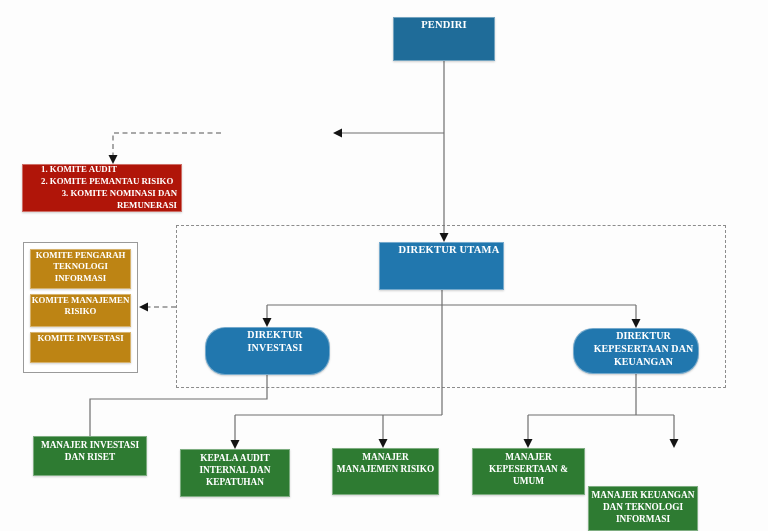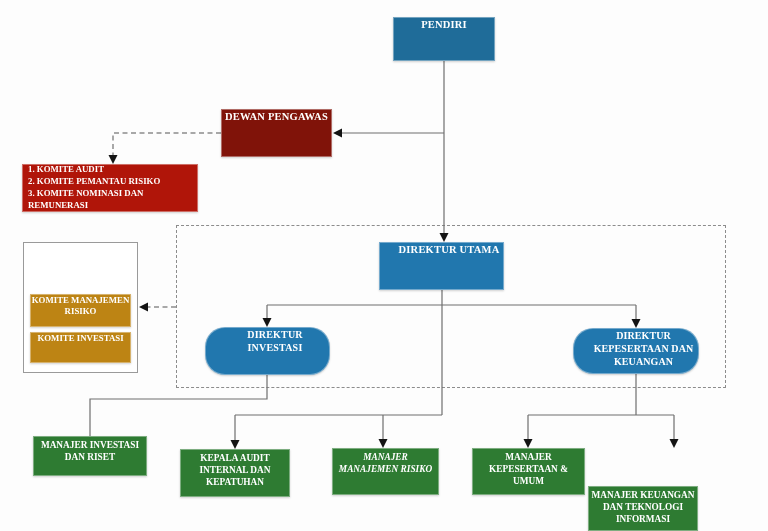--- a/index.html
+++ b/index.html
@@ -28,40 +28,40 @@
   .red{background:var(--red);}
   .gold{background:var(--gold);}
   .green{background:var(--green);}
   .fs-big{font-size:10.5px;}
   .fs-mid{font-size:10px;border-radius:20px;}
   .fs-grn{font-size:9.3px;}
   .fs-gld{font-size:8.8px;}
   .pendiri{left:393px;top:17px;width:102px;height:44px;}
   .dewan{left:221px;top:109px;width:111px;height:48px;}
   .komite-list{
-    left:22px;top:164px;width:176px;height:48px;
+    left:22px;top:164px;width:160px;height:48px;
     flex-direction:column;align-items:flex-start;justify-content:center;
-    text-align:left;font-size:8.8px;padding:3px 4px 3px 5px;letter-spacing:0;
+    text-align:right;font-size:8.8px;padding:3px 4px 3px 18px;letter-spacing:0;
     line-height:1.35;
   }
   .committee-panel{
     position:absolute;left:23px;top:242px;width:115px;height:131px;
     background:#fff;border:1px solid #9a9a9a;box-sizing:border-box;z-index:2;
   }
   .gold{left:6px;width:101px;letter-spacing:0;}
   .gold.g1{top:6px;height:40px;}
   .gold.g2{top:51px;height:33px;}
   .gold.g3{top:89px;height:31px;}
   .utama{left:379px;top:242px;width:125px;height:48px;}
   .investasi{left:205px;top:327px;width:125px;height:48px;}
   .kepesertaan{left:573px;top:328px;width:126px;height:46px;letter-spacing:.1px;}
   .mgr{letter-spacing:0;padding:2px;}
   .m1{left:33px;top:436px;width:114px;height:40px;}
   .m2{left:180px;top:449px;width:110px;height:48px;}
-  .m3{left:332px;top:448px;width:107px;height:47px;font-style:italic;}
+  .m3{left:332px;top:448px;width:107px;height:47px;}
   .m4{left:472px;top:448px;width:113px;height:47px;}
   .m5{left:588px;top:448px;width:110px;height:45px;margin-top:38px;}
 </style>
 </head>
 <body>
 
 <div class="canvas">
 
   <svg class="wires" viewBox="0 0 768 531" xmlns="http://www.w3.org/2000/svg">
 
@@ -88,31 +88,31 @@
     <path class="ah" d="M528,448 l-4.5,-9 h9 z"></path>
     <path class="ah" d="M674,448 l-4.5,-9 h9 z"></path>
   </svg>
 
   <div class="dashed-rect"></div>
 
   <div class="node teal fs-big pendiri">
     <span>PENDIRI</span>
   </div>
 
-  <div class="node maroon fs-big dewan">
-    <span>DEWAN PENGAWAS</span>
-  </div>
 
   <div class="node red komite-list">
     <span>1. KOMITE AUDIT</span>
     <span>2. KOMITE PEMANTAU RISIKO</span>
     <span>3. KOMITE NOMINASI DAN REMUNERASI</span>
   </div>
 
   <div class="committee-panel">
+    <div class="node gold fs-gld g1">
+      <span>KOMITE PENGARAH TEKNOLOGI INFORMASI</span>
+    </div>
     <div class="node gold fs-gld g2">
       <span>KOMITE MANAJEMEN RISIKO</span>
     </div>
     <div class="node gold fs-gld g3">
       <span>KOMITE INVESTASI</span>
     </div>
   </div>
 
   <div class="node blue fs-big utama">
     <span>DIREKTUR UTAMA</span>

